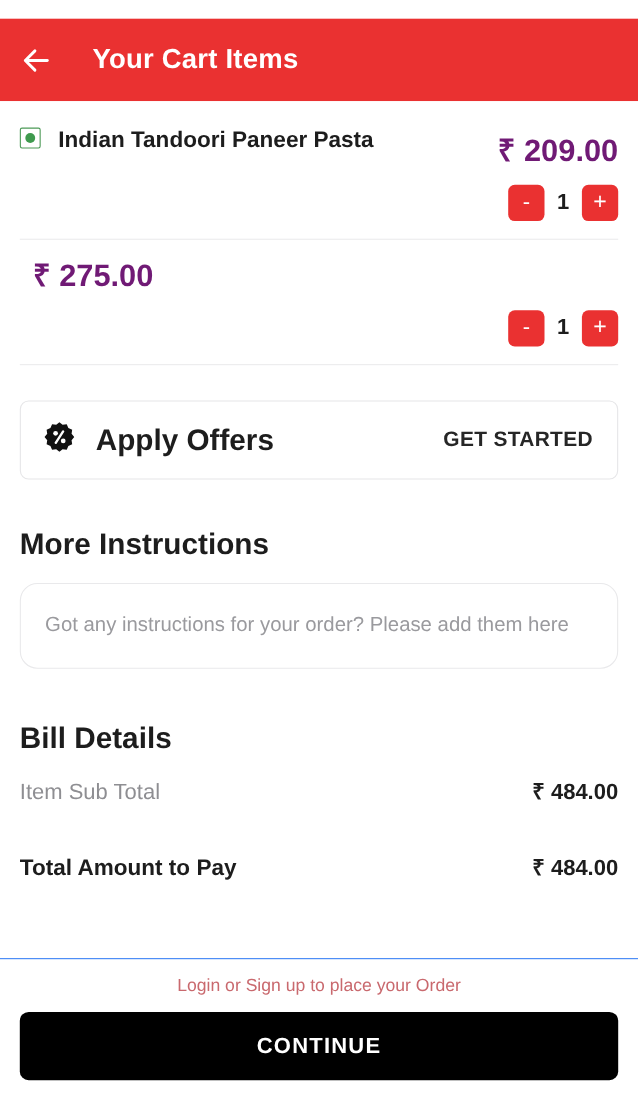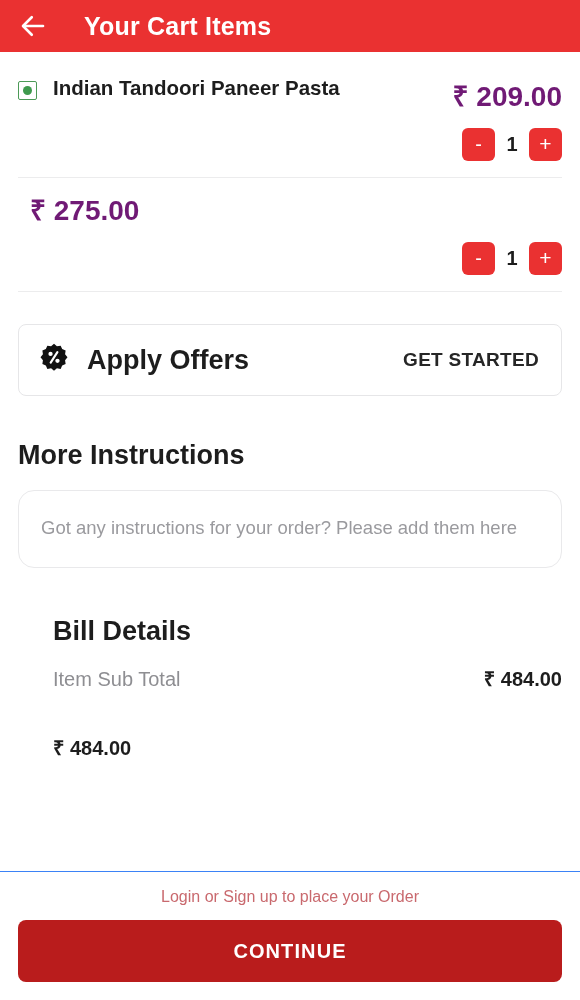--- a/index.html
+++ b/index.html
@@ -17,26 +17,27 @@
     width: 580px;
     height: 1000px;
     background: #ffffff;
     overflow: hidden;
     display: flex;
     flex-direction: column;
   }
 
   
   .header {
-    height: 52px;
+    height: 75px;
     background: #ea3131;
     display: flex;
     align-items: center;
     padding: 0 0 0 18px;
     flex: 0 0 auto;
+    margin-top: 17px;
   }
   .back-btn {
     width: 44px;
     height: 44px;
     display: flex;
     align-items: center;
     justify-content: flex-start;
     cursor: pointer;
     background: none;
     border: none;
@@ -68,21 +69,21 @@
   }
   .cart-item:last-child { }
 
   .cart-row-top {
     display: flex;
     align-items: flex-start;
     justify-content: space-between;
   }
   .cart-name-wrap {
     display: flex;
-    align-items: flex-end;
+    align-items: flex-start;
     min-width: 0;
     flex: 1 1 auto;
     padding-top: 2px;
   }
   .veg-icon {
     width: 19px;
     height: 19px;
     border: 1.6px solid #4c9a57;
     border-radius: 2px;
     display: inline-flex;
@@ -199,21 +200,21 @@
     font-size: 18.5px;
     color: #1d1d1d;
     padding: 26px 22px;
     resize: none;
     outline: none;
     display: block;
   }
   .instructions-box::placeholder { color: #9a9a9e; }
 
   
-  .bill-section { margin-top: 48px; margin-left: 35px; }
+  .bill-section { margin-top: 48px; }
   .bill-row {
     display: flex;
     align-items: baseline;
     justify-content: space-between;
   }
   .bill-row.sub { margin-top: 18px; }
   .bill-row.total { margin-top: 42px; }
   .bill-label-muted {
     font-size: 20px;
     color: #8e8e92;
@@ -240,21 +241,21 @@
   .login-hint {
     text-align: center;
     font-size: 16px;
     color: #c9696e;
     margin-bottom: 14px;
   }
   .continue-btn {
     display: block;
     width: 100%;
     height: 62px;
-    background: #b91c1c;
+    background: #000000;
     border: none;
     border-radius: 8px;
     color: #ffffff;
     font-size: 20px;
     font-weight: bold;
     letter-spacing: 1.1px;
     cursor: pointer;
     font-family: "Liberation Sans", sans-serif;
   }
 </style>
@@ -333,20 +334,21 @@
       <textarea class="instructions-box" placeholder="Got any instructions for your order? Please add them here" style=""></textarea>
     </div>
 
     <div class="bill-section">
       <div class="section-title">Bill Details</div>
       <div class="bill-row sub">
         <span class="bill-label-muted">Item Sub Total</span>
         <span class="bill-value">₹ 484.00</span>
       </div>
       <div class="bill-row total">
+        <span class="bill-label-strong">Total Amount to Pay</span>
         <span class="bill-value">₹ 484.00</span>
       </div>
     </div>
 
   </div>
 
   <div class="bottom-bar">
     <div class="login-hint">Login or Sign up to place your Order</div>
     <button class="continue-btn">CONTINUE</button>
   </div>

